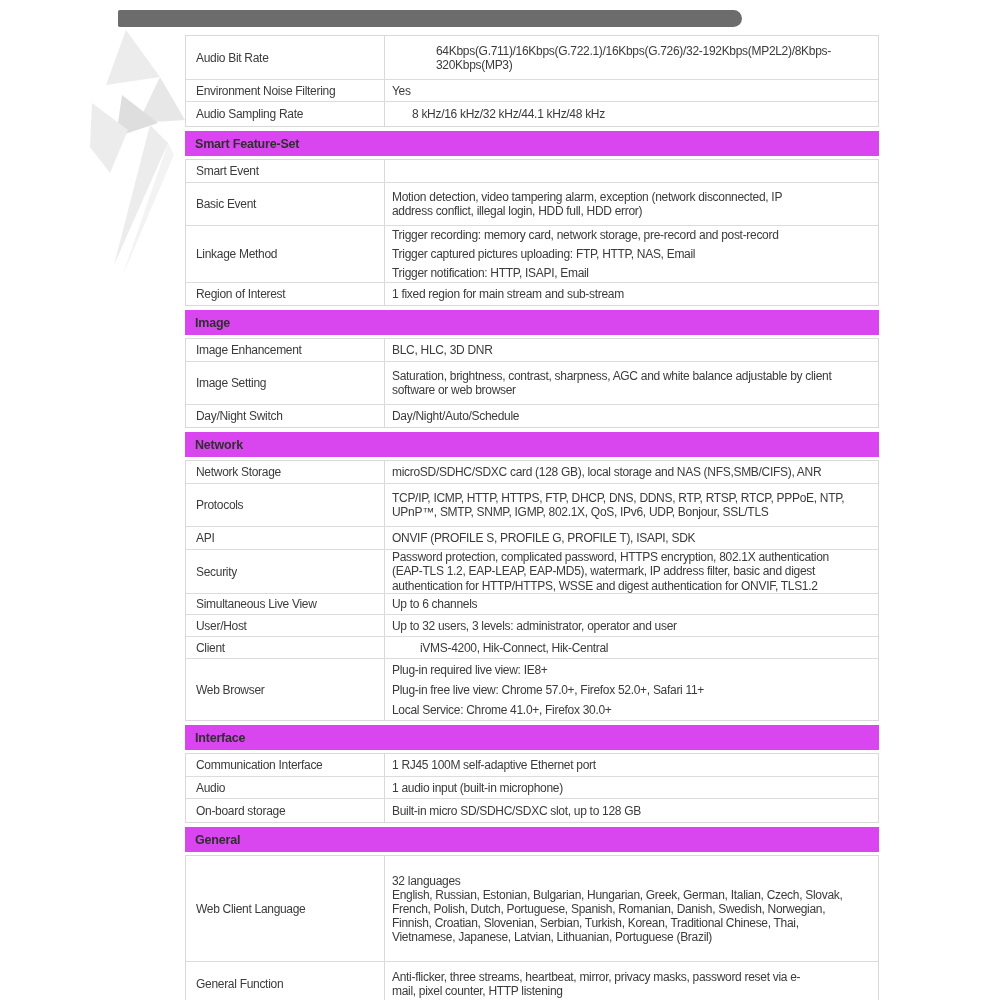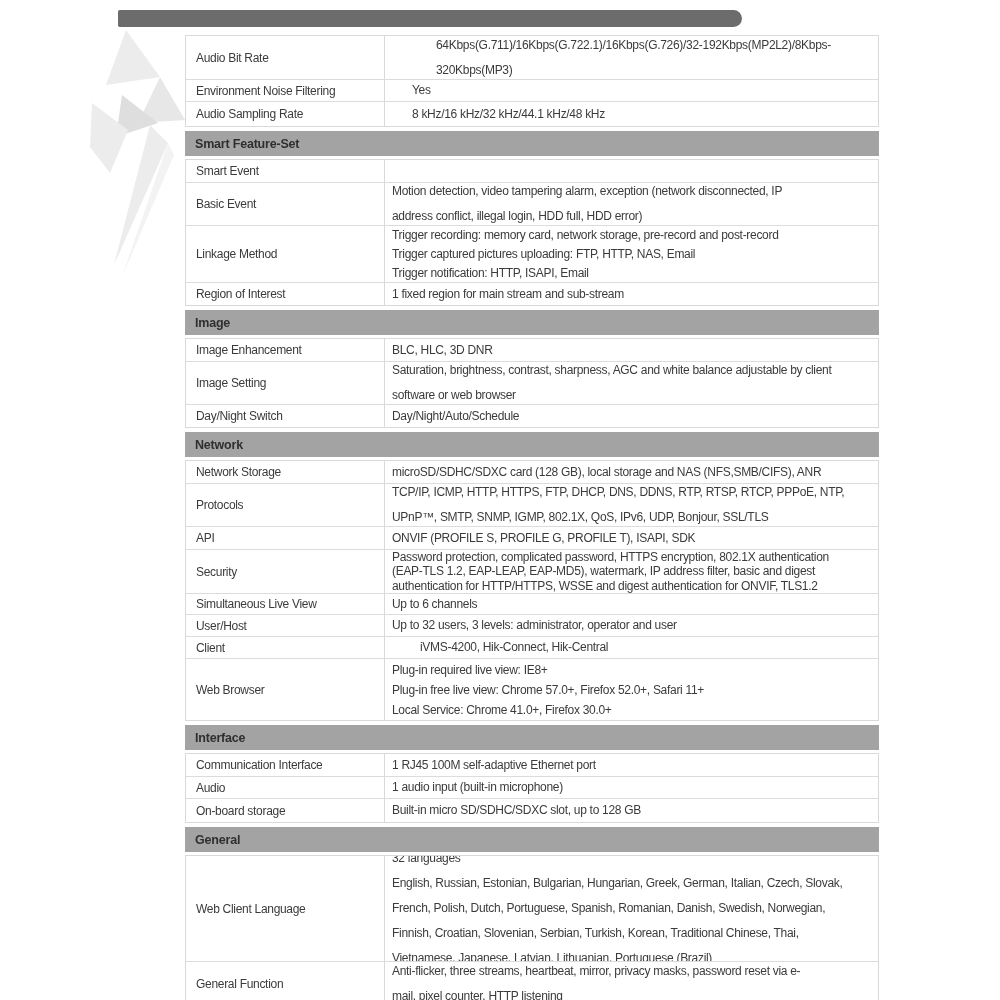--- a/index.html
+++ b/index.html
@@ -58,29 +58,29 @@
   .cell.label {
     flex: 0 0 199px;
     border-right: 1px solid #d9d9d9;
     padding: 0 6px 0 10px;
     white-space: nowrap;
   }
   .cell.value {
     flex: 1 1 auto;
     padding: 0 4px 0 7px;
     white-space: pre;
-    line-height: 25px;
+    line-height: 14px;
   }
   .section-header {
     display: flex;
     align-items: center;
     box-sizing: border-box;
     height: 25px;
     margin: 4px 0 3px 0;
-    background: #a3a3a3;
+    background: #d946ef;
     padding: 0 6px 0 10px;
     font-weight: bold;
     font-size: 12.5px;
     color: #2f2f2f;
     letter-spacing: -0.2px;
   }
 </style>
 </head>
 <body>
 
@@ -95,21 +95,21 @@
   <polygon points="80,118 86,130 34,252" fill="#f3f3f3"></polygon>
 </svg>
 
 <div class="spec-table">
     <div class="rows-block">
       <div class="spec-row" style="height: 44px; gap: 44px;">
         <div class="cell label">Audio Bit Rate</div>
         <div class="cell value">64Kbps(G.711)/16Kbps(G.722.1)/16Kbps(G.726)/32-192Kbps(MP2L2)/8Kbps-
 320Kbps(MP3)</div>
       </div>
-      <div class="spec-row" style="height: 22px; gap: 20px;">
+      <div class="spec-row" style="height: 22px;">
         <div class="cell label">Environment Noise Filtering</div>
         <div class="cell value">Yes</div>
       </div>
       <div class="spec-row" style="height: 24px; gap: 20px;">
         <div class="cell label">Audio Sampling Rate</div>
         <div class="cell value">8 kHz/16 kHz/32 kHz/44.1 kHz/48 kHz</div>
       </div>
     </div>
     <div class="section-header">Smart Feature-Set</div>
     <div class="rows-block">

